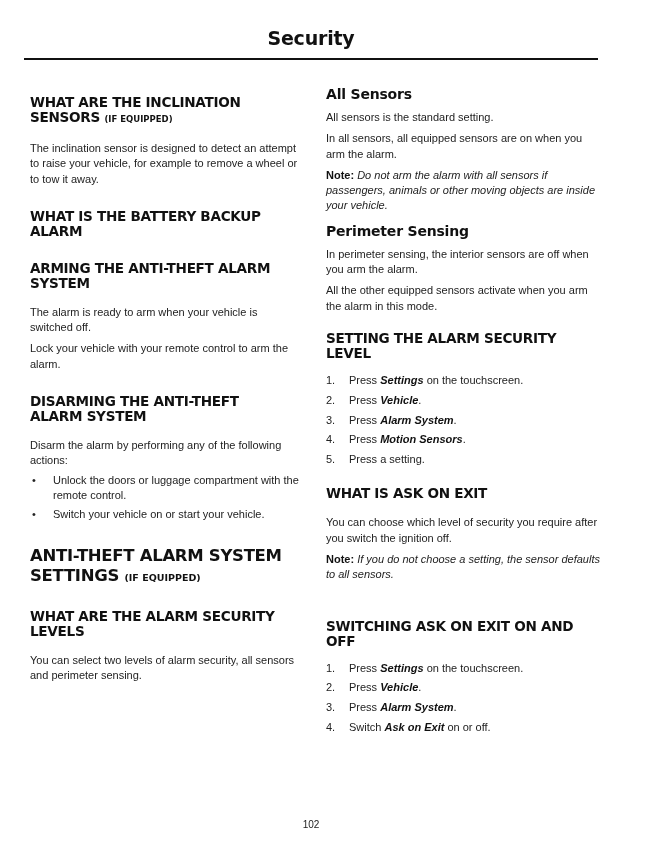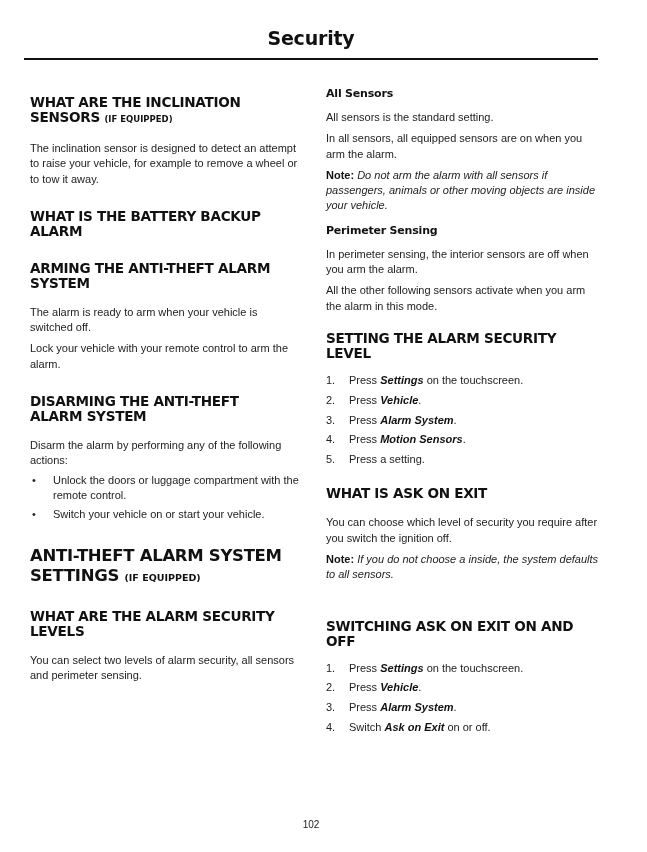--- a/index.html
+++ b/index.html
@@ -54,21 +54,21 @@
       letter-spacing: -0.3px;
       color: #111;
     }
     .h1 .small {
       font-size: 9.5px;
       letter-spacing: 0;
     }
     .h3 {
       font-family: "DejaVu Sans", sans-serif;
       font-weight: bold;
-      font-size: 11px;
+      font-size: 14px;
       line-height: 16px;
       letter-spacing: -0.2px;
       color: #111;
     }
     p, .li {
       font-size: 11px;
       line-height: 15.3px;
       color: #222;
     }
     .note-label { font-weight: bold; color: #111; }
@@ -154,21 +154,21 @@
     <p style="margin-top:6px;">In all sensors, all equipped sensors are on when you arm the alarm.</p>
     <p style="margin-top:6px;">
       <span class="note-label">Note:</span>
       <span class="note-text">Do not arm the alarm with all sensors if passengers, animals or other moving objects are inside your vehicle.</span>
     </p>
   </section>
 
   <section style="margin-top:9px;">
     <div class="h3">Perimeter Sensing</div>
     <p style="margin-top:8px;">In perimeter sensing, the interior sensors are off when you arm the alarm.</p>
-    <p style="margin-top:6px;">All the other following sensors activate when you arm the alarm in this mode.</p>
+    <p style="margin-top:6px;">All the other equipped sensors activate when you arm the alarm in this mode.</p>
   </section>
 
   <section style="margin-top:17px;">
     <div class="h2" style="width:270px;">SETTING THE ALARM SECURITY LEVEL</div>
     <div class="ol" style="margin-top:12px;">
       <div class="li">
         <span class="num">1.</span><span>Press </span><span class="bi">Settings</span><span> on the touchscreen.</span>
       </div>
       <div class="li" style="margin-top:4.5px;">
         <span class="num">2.</span><span>Press </span><span class="bi">Vehicle</span><span>.</span>
@@ -183,21 +183,21 @@
         <span class="num">5.</span><span>Press a setting.</span>
       </div>
     </div>
   </section>
 
   <section style="margin-top:19px;">
     <div class="h2">WHAT IS ASK ON EXIT</div>
     <p style="margin-top:14px;">You can choose which level of security you require after you switch the ignition off.</p>
     <p style="margin-top:6px;">
       <span class="note-label">Note:</span>
-      <span class="note-text">If you do not choose a inside, the system defaults to all sensors.</span>
+      <span class="note-text">If you do not choose a setting, the sensor defaults to all sensors.</span>
     </p>
   </section>
 
   <section style="margin-top:22px;">
     <div class="h2" style="width:272px;margin-top:36px;">SWITCHING ASK ON EXIT ON AND OFF</div>
     <div class="ol" style="margin-top:12px;">
       <div class="li">
         <span class="num">1.</span><span>Press </span><span class="bi">Settings</span><span> on the touchscreen.</span>
       </div>
       <div class="li" style="margin-top:4.5px;">

